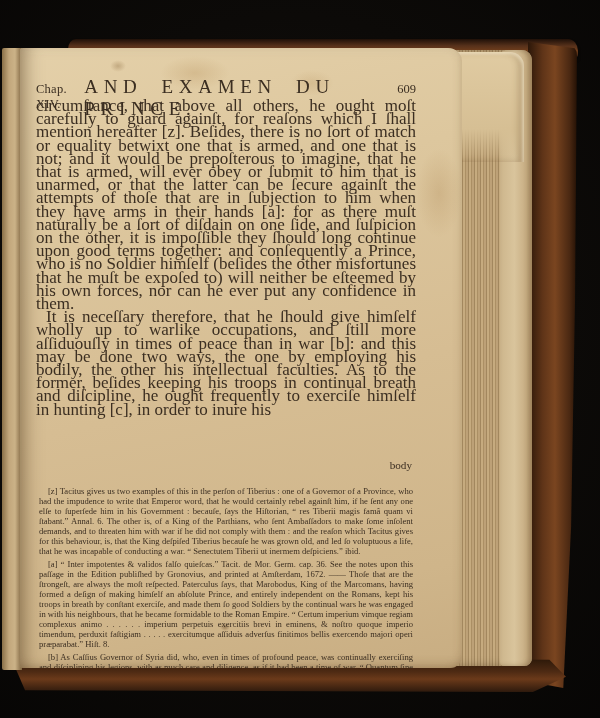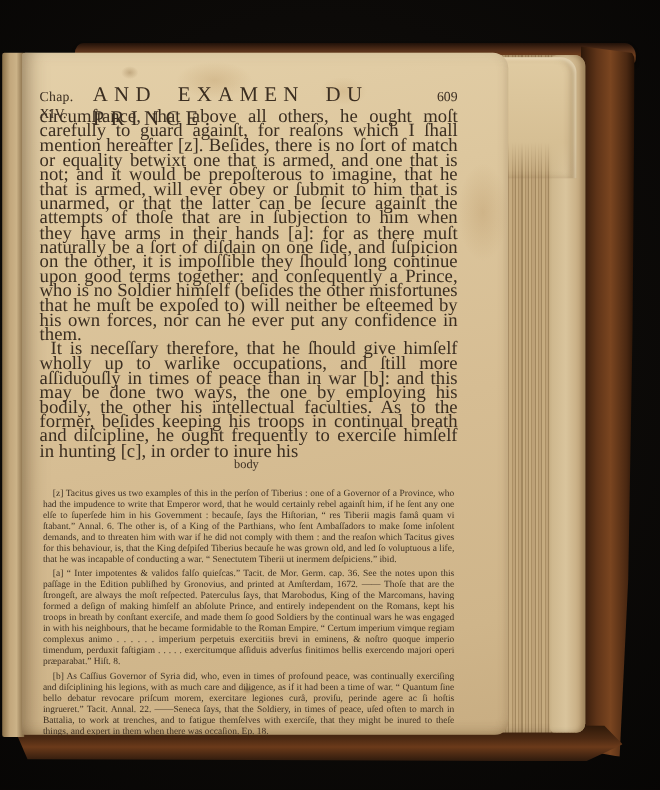--- a/index.html
+++ b/index.html
@@ -87,21 +87,21 @@
   .header-row {
     display: flex; justify-content: space-between; align-items: baseline;
     height: 15px;
   }
   .chapter   { font-size: 12.5px; letter-spacing: .02em; }
   .run-title { font-size: 19px; letter-spacing: .30em; word-spacing: .45em; }
   .page-num  { font-size: 12.5px; }
   .body-text { margin-top: 8px; font-size: 17px; line-height: 13.2px; text-align: justify; }
   .body-text p { margin: 0; }
   .para-2 { text-indent: 10px; }
-  .catchword-line { text-align: center; padding-right: 4px; font-size: 11.2px; line-height: 13.2px; }
+  .catchword-line { text-align: right; padding-right: 4px; font-size: 11.2px; line-height: 13.2px; margin-top: 43px; }
   .footnotes { margin-top: 14px; font-size: 8.6px; line-height: 10.0px; text-align: justify; }
   .footnotes p { margin: 3px; text-indent: 9px; }
   .verse { margin-left: 48px; line-height: 10.2px; font-style: italic; }
   .verse-row { position: relative; }
   .verse-cite {
     position: absolute; left: 202px; top: 16px; font-style: normal;
     font-variant: small-caps; letter-spacing: .02em;
   }
   .footer-row { position: relative; height: 14px; margin-top: 5px; font-size: 9.6px; }
   .footer-row span { position: absolute; top: 0; }

